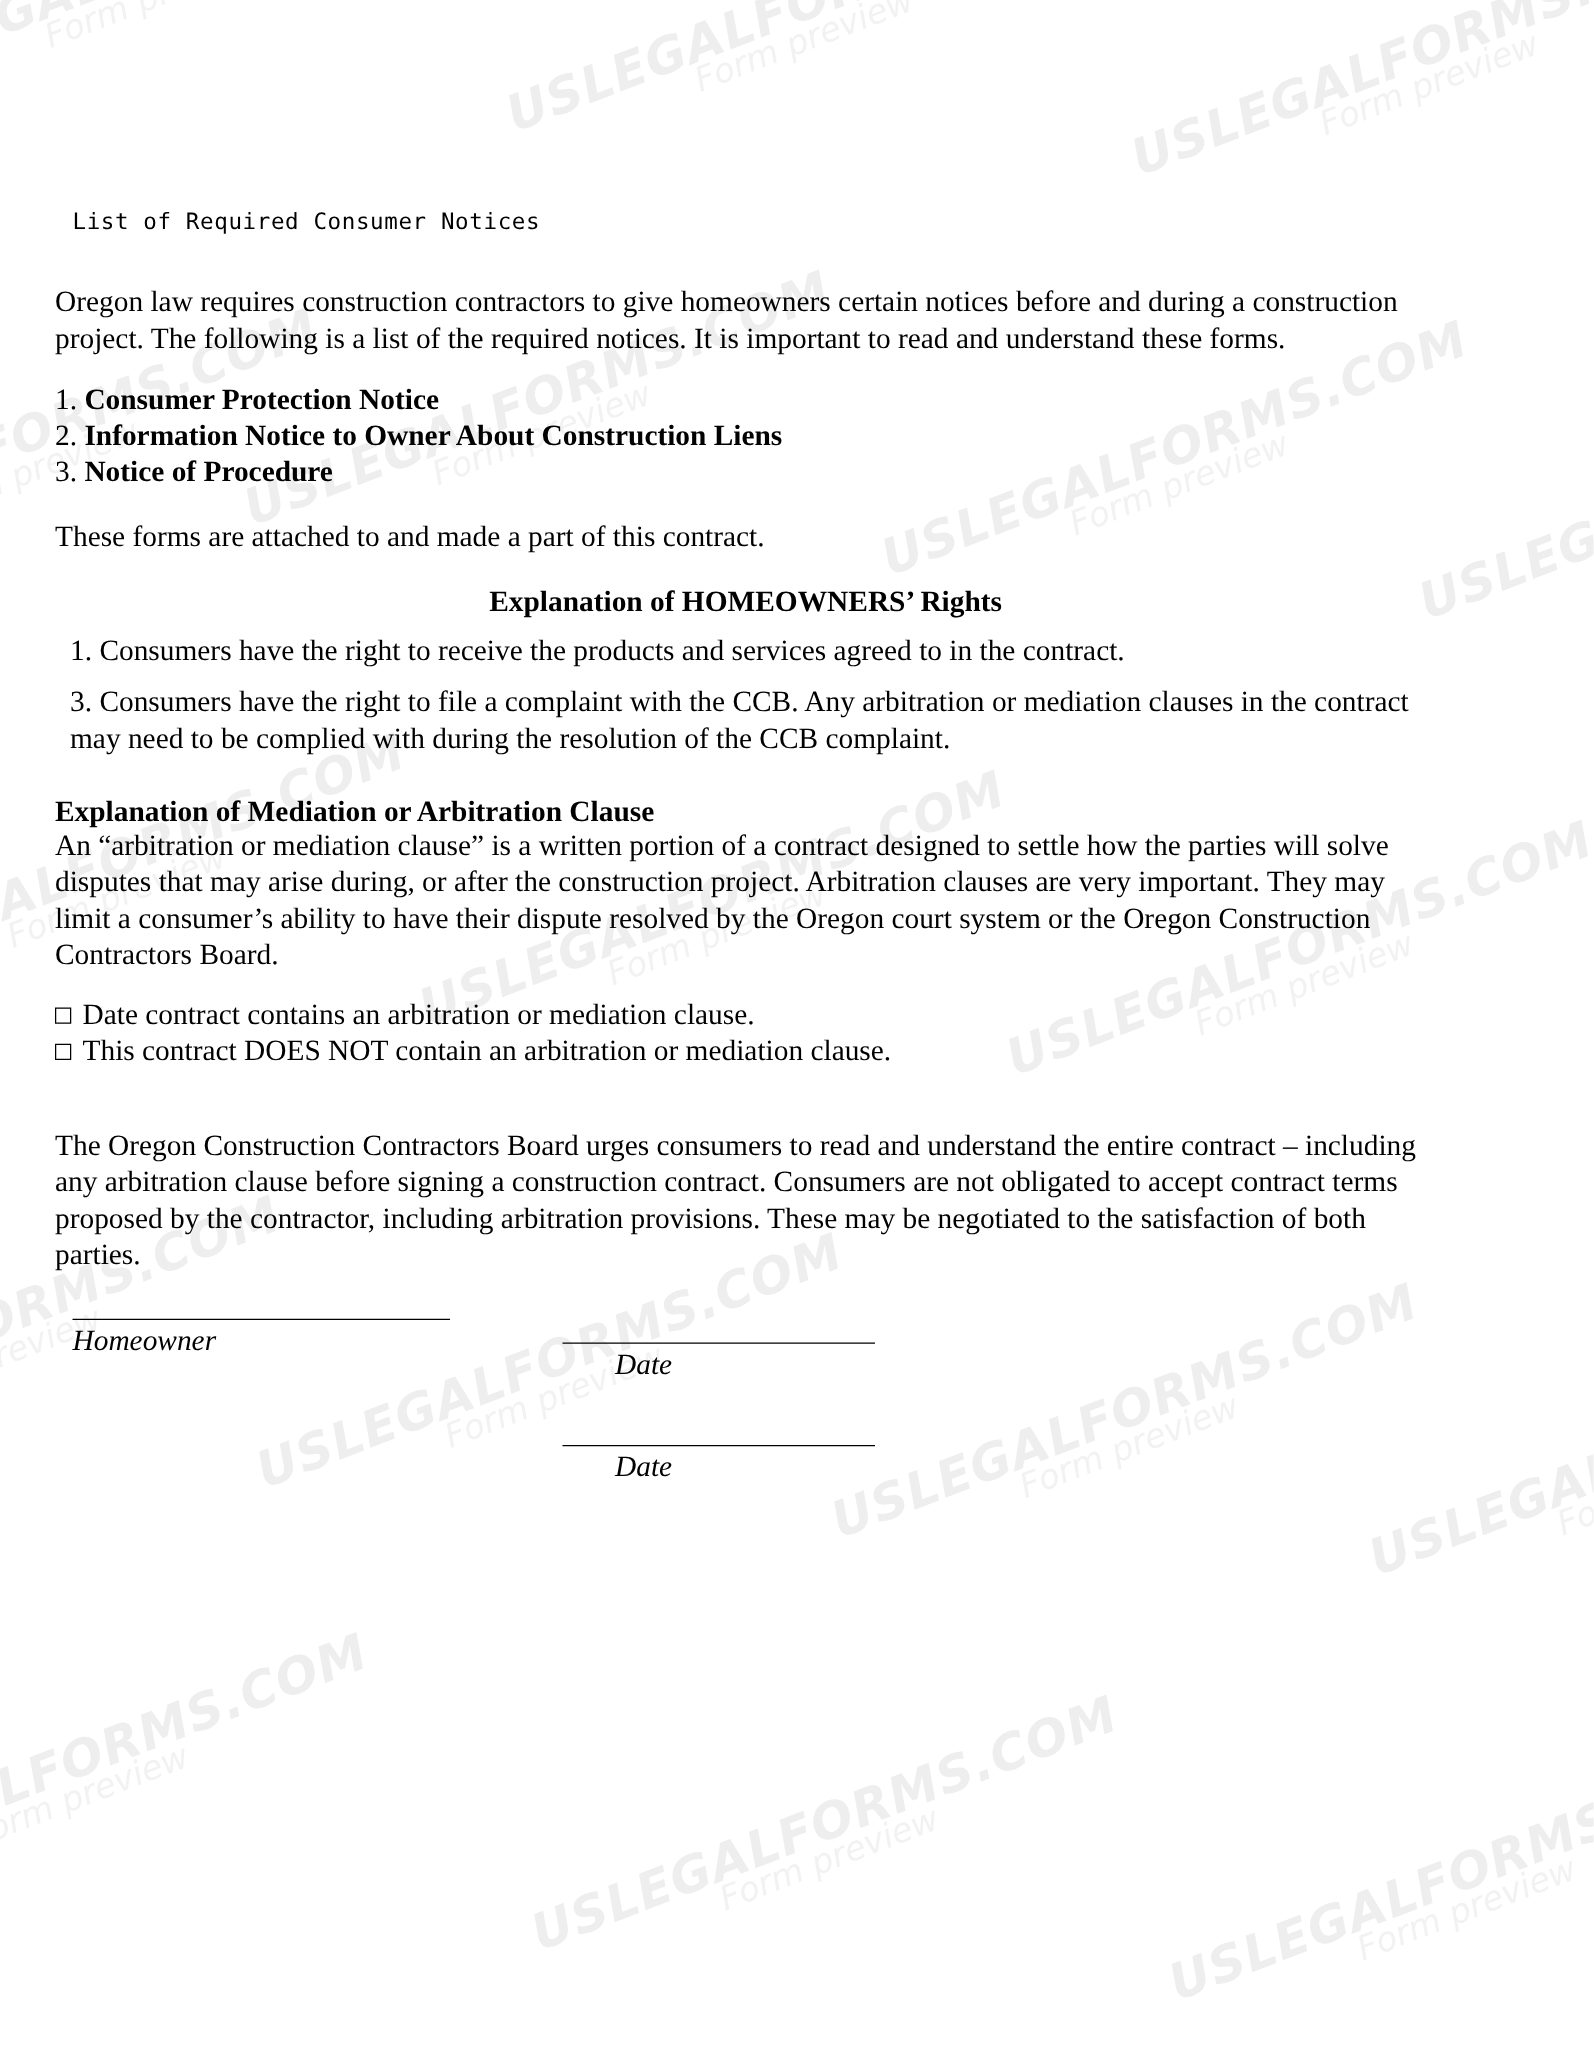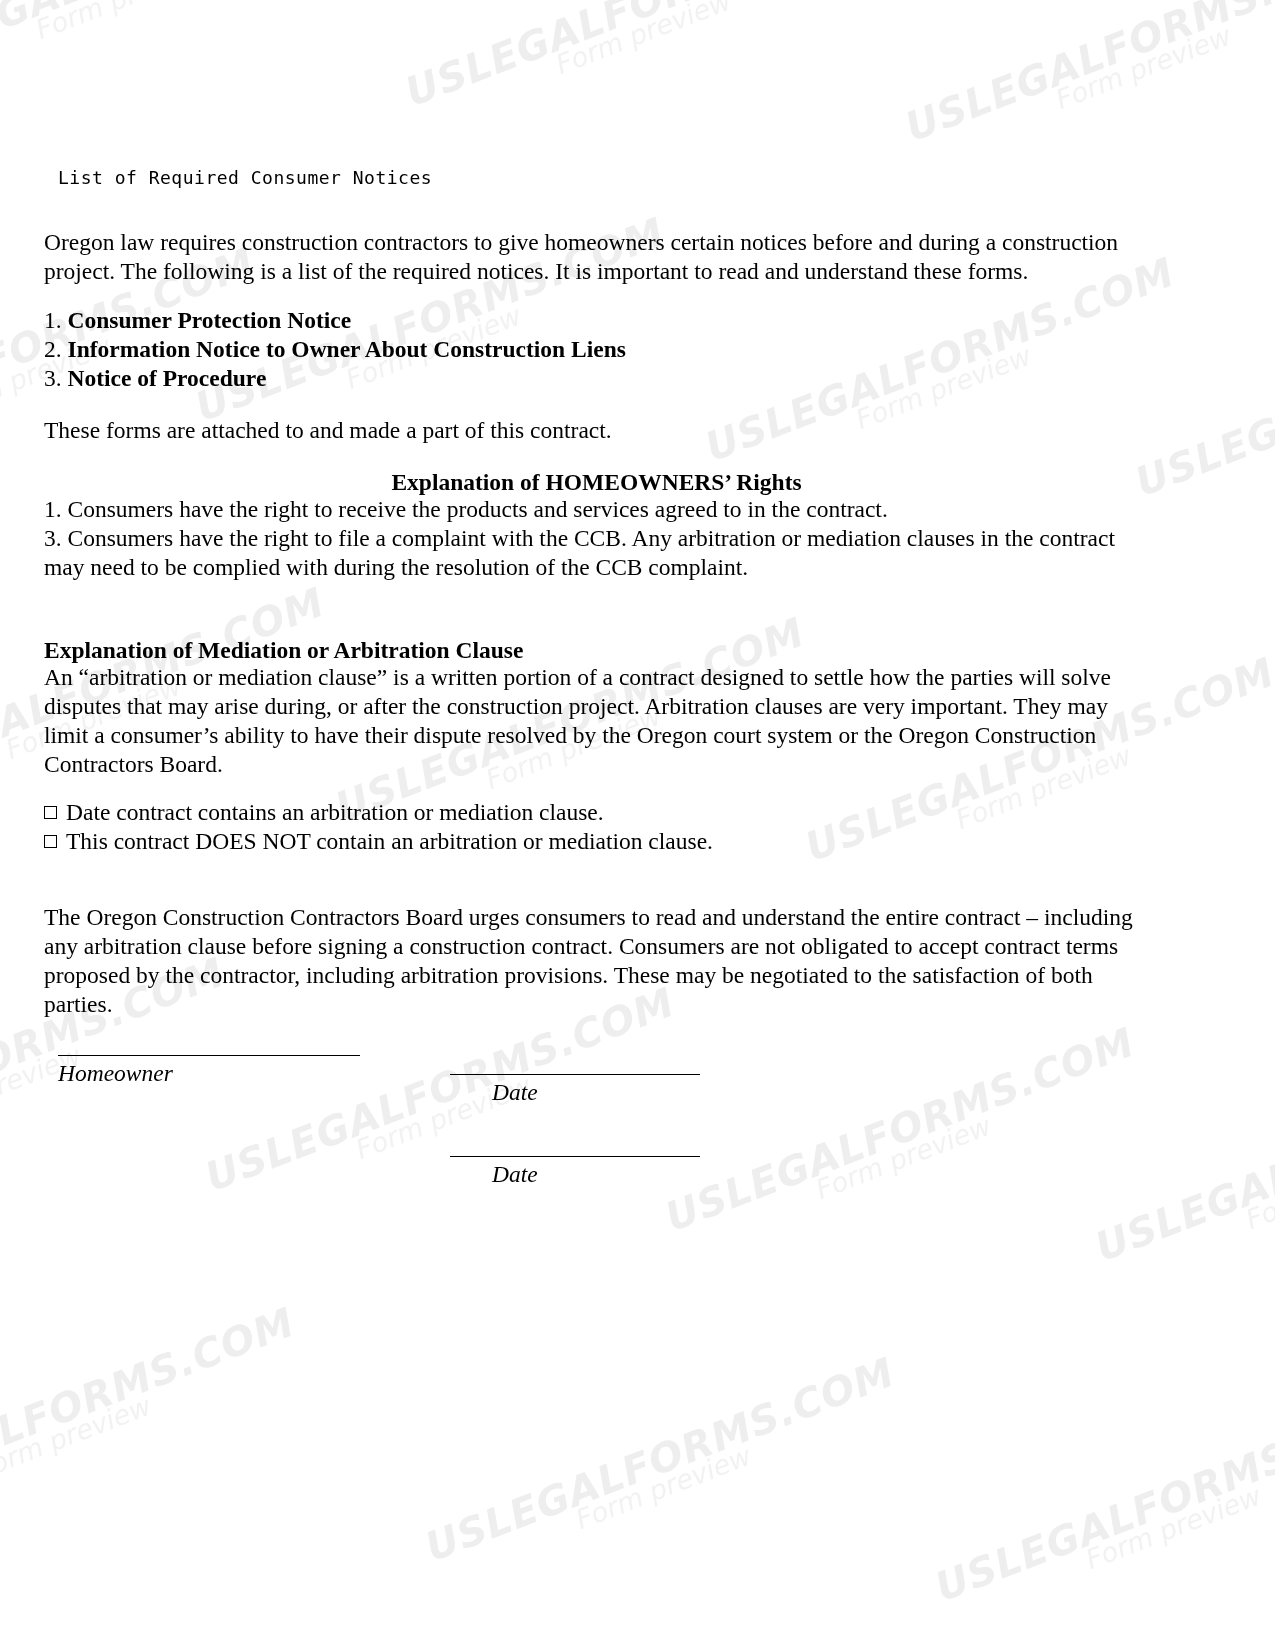--- a/index.html
+++ b/index.html
@@ -108,21 +108,21 @@
 
   .attached-para { top: 416px; }
 
   .rights-heading {
     top: 468px;
     font-weight: bold;
     text-align: center;
   }
   .rights-list { top: 495px; }
   .rights-list .rights-row {
-    margin: 0;
+    margin: 12px;
   }
 
   .mediation-heading {
     top: 636px;
     font-weight: bold;
   }
   .mediation-para { top: 663px; }
 
   .checkbox-group { top: 798px; }
   .checkbox-row {

